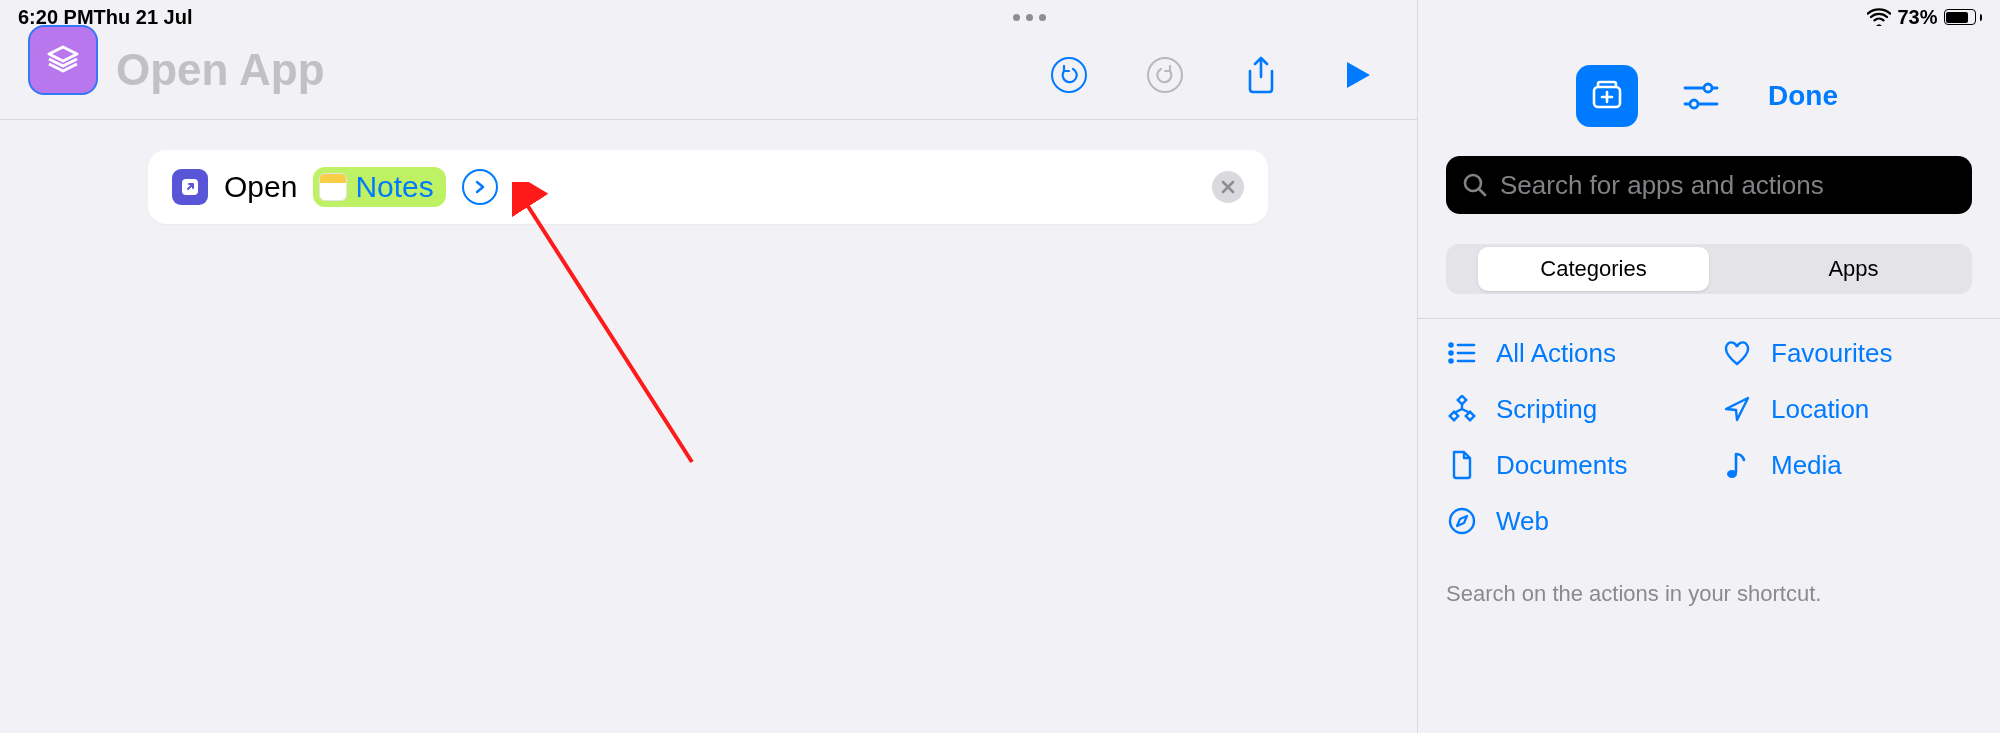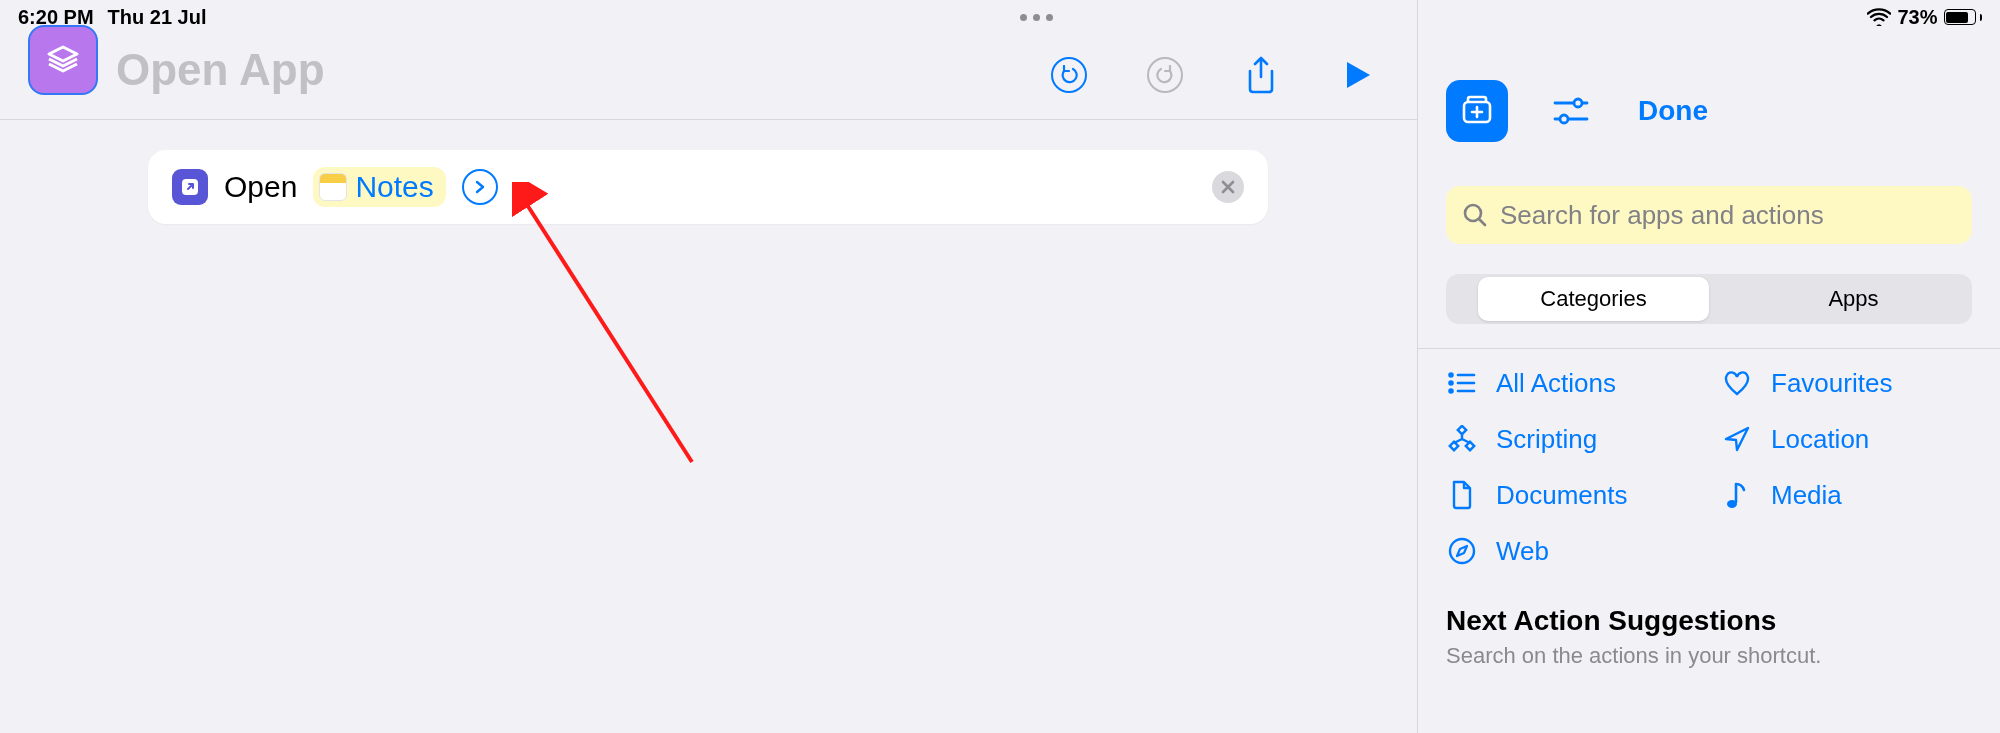--- a/index.html
+++ b/index.html
@@ -19,21 +19,21 @@
     position: absolute;
     top: 0; left: 0; right: 0;
     height: 34px;
     display: flex;
     align-items: center;
     font-size: 20px;
     font-weight: 600;
     padding: 0 18px;
     z-index: 5;
   }
-  .status-left { flex: 0 0 auto; display: flex; gap: 14px; }
+  .status-left { flex: 0 0 auto; display: flex; gap: 0; }
   .status-center { flex: 1; display: flex; justify-content: center; }
   .status-right { flex: 0 0 auto; display: flex; align-items: center; gap: 6px; }
   .status-dots { display: flex; gap: 6px; }
   .status-dot { width: 7px; height: 7px; border-radius: 50%; background: #8e8e92; }
 
   .wifi-icon { width: 24px; height: 18px; position: relative; }
   .wifi-icon svg { width: 100%; height: 100%; }
 
   .battery {
     display: flex; align-items: center; gap: 4px;
@@ -125,21 +125,21 @@
     box-shadow: 0 1px 2px rgba(0,0,0,0.04);
   }
   .action-icon {
     width: 36px; height: 36px; border-radius: 9px;
     background: #5856d6;
     display: flex; align-items: center; justify-content: center;
   }
   .action-label { font-size: 30px; font-weight: 400; }
   .action-param {
     display: flex; align-items: center; gap: 8px;
-    background: #fef9c3; border-radius: 12px;
+    background: #bef264; border-radius: 12px;
     padding: 3px 12px 3px 6px;
   }
   .notes-icon {
     width: 28px; height: 28px; border-radius: 6px;
     background: linear-gradient(#f7ce45 0 35%, #fff 35% 100%);
     border: 1px solid #e4e4e4;
     display: inline-block;
   }
   .action-param-text { font-size: 30px; color: #007aff; font-weight: 400; }
   .expand-btn {
@@ -156,42 +156,42 @@
 
   
   .arrow {
     position: absolute;
     left: 512px; top: 62px;
     pointer-events: none;
   }
 
   
   .right-header {
-    height: 186px;
+    height: 156px;
     display: flex;
     align-items: center;
-    justify-content: flex-start;
+    justify-content: center;
     padding: 36px 28px 0 28px;
     gap: 32px;
   }
   .panel-btn {
     width: 62px; height: 62px; border-radius: 14px;
     display: flex; align-items: center; justify-content: center;
   }
   .panel-btn.active { background: #007aff; }
   .done-btn {
     font-size: 28px; font-weight: 600; color: #007aff;
     padding: 0 4px;
   }
 
   
   .search-wrap { padding: 0 28px; }
   .search-field {
     height: 58px; width: 100%;
-    background: #fef9c3;
+    background: #000000;
     border-radius: 14px;
     display: flex; align-items: center;
     padding: 0 16px; gap: 12px;
     color: #818186; font-size: 26px;
   }
 
   
   .segmented {
     margin: 30px 28px 0 28px;
     height: 50px;
@@ -446,17 +446,16 @@
             <svg width="30" height="30" viewBox="0 0 30 30">
               <circle cx="15" cy="15" r="12" fill="none" stroke="#007aff" stroke-width="2.4"></circle>
               <path d="M10 20 L13 13 L20 10 L17 17 Z" fill="none" stroke="#007aff" stroke-width="2.2" stroke-linejoin="round"></path>
             </svg>
           </span>
         <span>Web</span>
       </div>
     </div>
 
     <div class="next-section">
-      <div class="next-title">Next Action Suggestions</div>
       <div class="next-sub">Search on the actions in your shortcut.</div>
     </div>
   </div>
 </div>
 
 </body></html>

